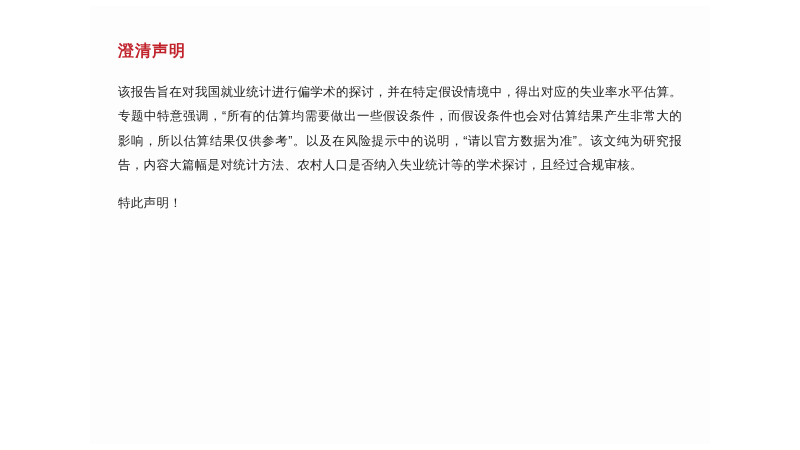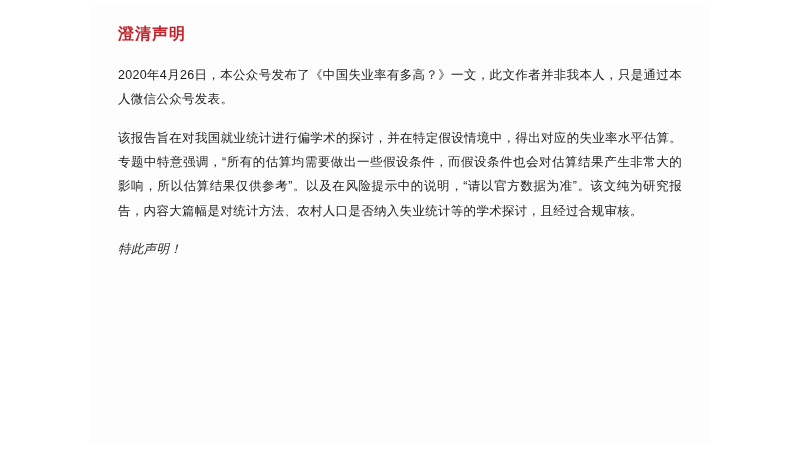--- a/index.html
+++ b/index.html
@@ -41,39 +41,38 @@
     box-sizing: border-box;
     padding: 14px 28px 10px 28px;
     overflow: hidden;
   }
 
   .doc-title {
     color: #c0232c;
     font-size: 16px;
     font-weight: bold;
     letter-spacing: 1px;
-    margin: 4px 0 18px 0;
+    margin: 21px 0 18px 0;
     line-height: 1.3;
   }
 
   .doc-body {
     color: #1b1b1b;
     font-size: 12.5px;
     line-height: 1.95;
     letter-spacing: 0.3px;
     text-align: justify;
   }
 
   .doc-para {
     margin: 0 0 14px 0;
   }
 
   .doc-para.tight {
     margin-bottom: 18px;
-    font-style: italic;
   }
 
   .side-left,
   .side-right {
     position: absolute;
     top: 0;
     width: 90px;
     height: 450px;
     background: #ffffff;
   }
@@ -88,20 +87,19 @@
   <div class="side-left"></div>
   <div class="side-right"></div>
   <div class="letterbox-top"></div>
   <div class="letterbox-bottom"></div>
 
   <div class="doc-card">
 
     <h1 class="doc-title">澄清声明</h1>
 
     <div class="doc-body">
-      <p class="doc-para">2020年4月26日，本公众号发布了《中国失业率有多高？》一文，此文作者并非我本人，只是通过本人微信公众号发表。</p>
       <p class="doc-para">该报告旨在对我国就业统计进行偏学术的探讨，并在特定假设情境中，得出对应的失业率水平估算。专题中特意强调，“所有的估算均需要做出一些假设条件，而假设条件也会对估算结果产生非常大的影响，所以估算结果仅供参考”。以及在风险提示中的说明，“请以官方数据为准”。该文纯为研究报告，内容大篇幅是对统计方法、农村人口是否纳入失业统计等的学术探讨，且经过合规审核。</p>
       <p class="doc-para tight">特此声明！</p>
     </div>
 
   </div>
 
 </div>
 
 </body></html>

